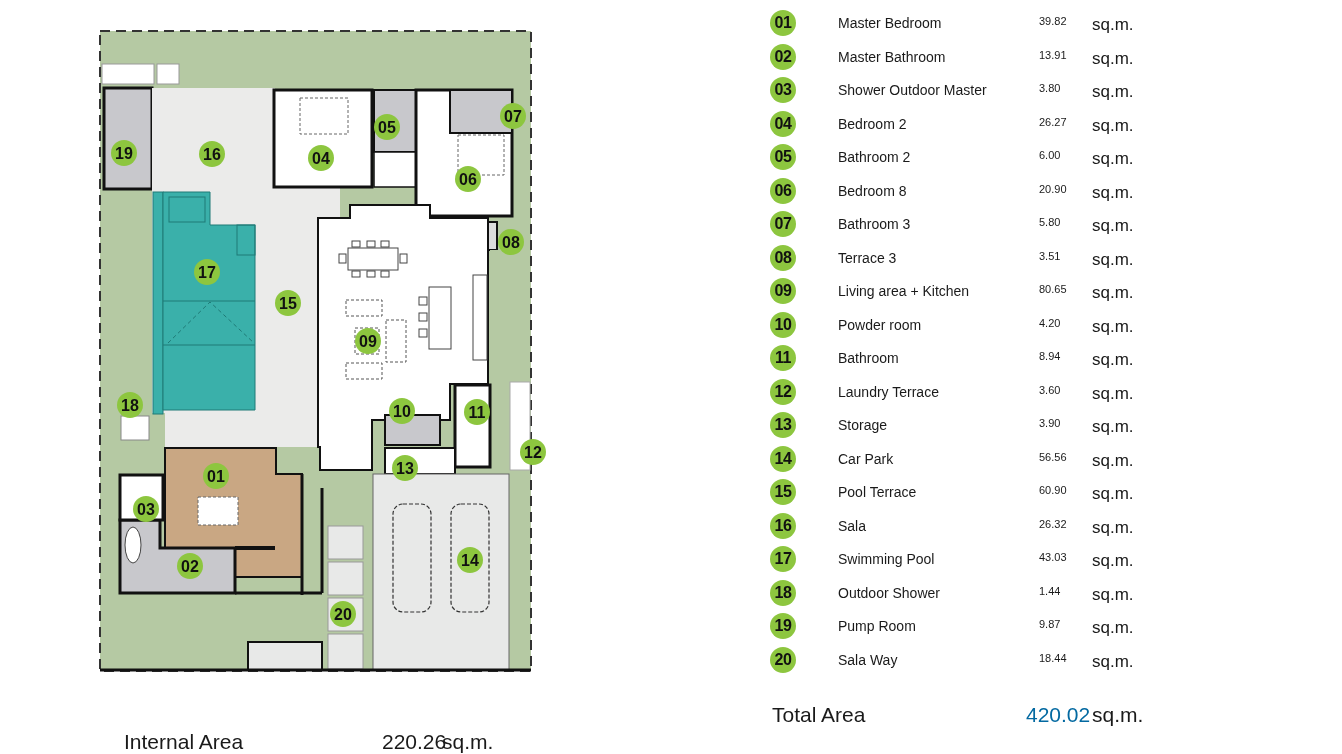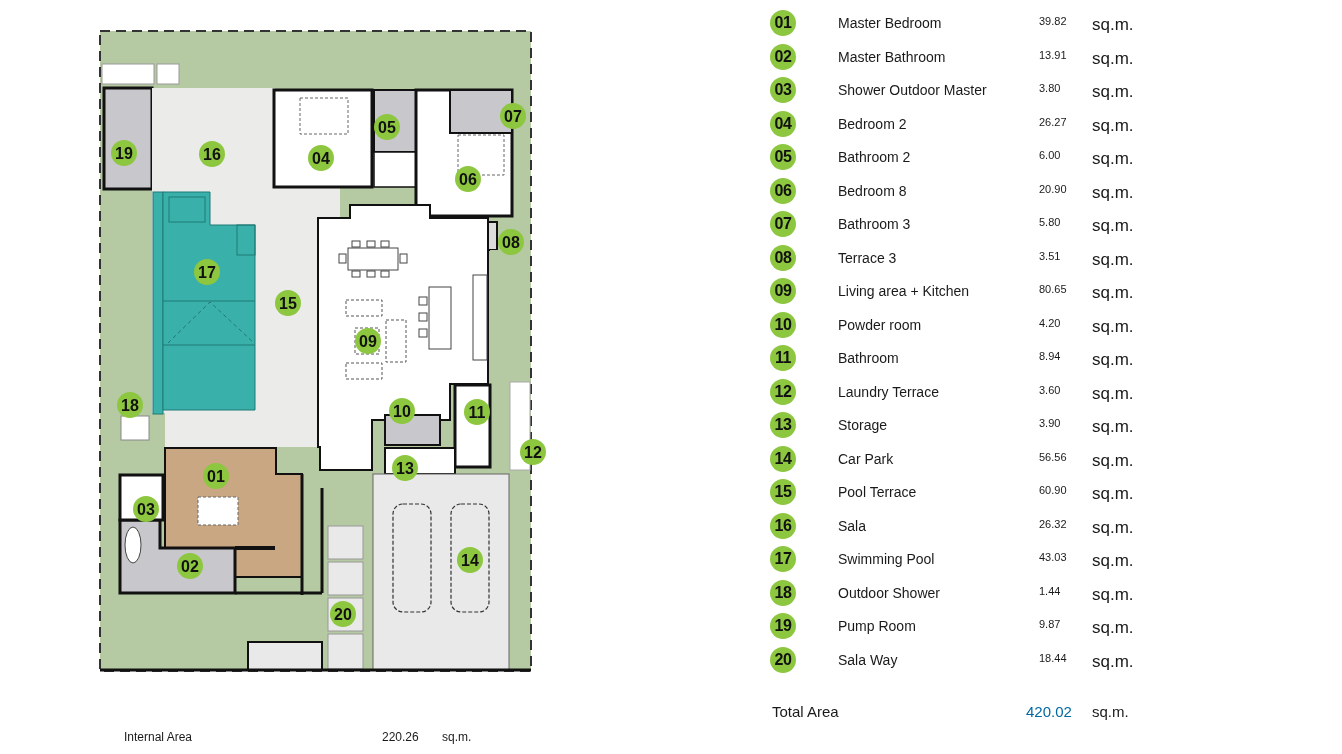--- a/index.html
+++ b/index.html
@@ -8,25 +8,25 @@
   #plan { position:absolute; left:0; top:0; width:760px; height:754px; }
   .badge-svg text { font-family:"Liberation Sans", sans-serif; font-weight:bold; }
   .legend { position:absolute; left:768px; top:8px; width:420px; }
   .row { position:relative; height:33.5px; }
   .row .num { position:absolute; left:2px; top:2px; width:26px; height:26px; border-radius:50%;
               background:#8dc63f; color:#111; font-weight:bold; font-size:16px;
               display:flex; align-items:center; justify-content:center; letter-spacing:-0.5px; }
   .row .name { position:absolute; left:70px; top:7px; font-size:14px; white-space:nowrap; }
   .row .area { position:absolute; left:271px; top:7px; font-size:11px; }
   .row .unit { position:absolute; left:324px; top:7px; font-size:17px; }
-  .total { position:absolute; left:772px; top:703px; width:420px; height:24px; font-size:15px; }
+  .total { position:absolute; left:772px; top:703px; width:420px; height:24px; font-size:21px; }
   .total .lbl { position:absolute; left:0; top:0; }
   .total .val { position:absolute; left:254px; top:0; color:#0369a1; }
   .total .unit { position:absolute; left:320px; top:0; }
-  .internal { position:absolute; left:124px; top:730px; width:420px; height:24px; font-size:12px; }
+  .internal { position:absolute; left:124px; top:730px; width:420px; height:24px; font-size:21px; }
   .internal .lbl { position:absolute; left:0; top:0; }
   .internal .val { position:absolute; left:258px; top:0; }
   .internal .unit { position:absolute; left:318px; top:0; }
 </style>
 </head>
 <body>
 
 <svg id="plan" viewBox="0 0 760 754" xmlns="http://www.w3.org/2000/svg">
 
   <rect x="100" y="31" width="431" height="640" fill="#b5c9a3"></rect>

